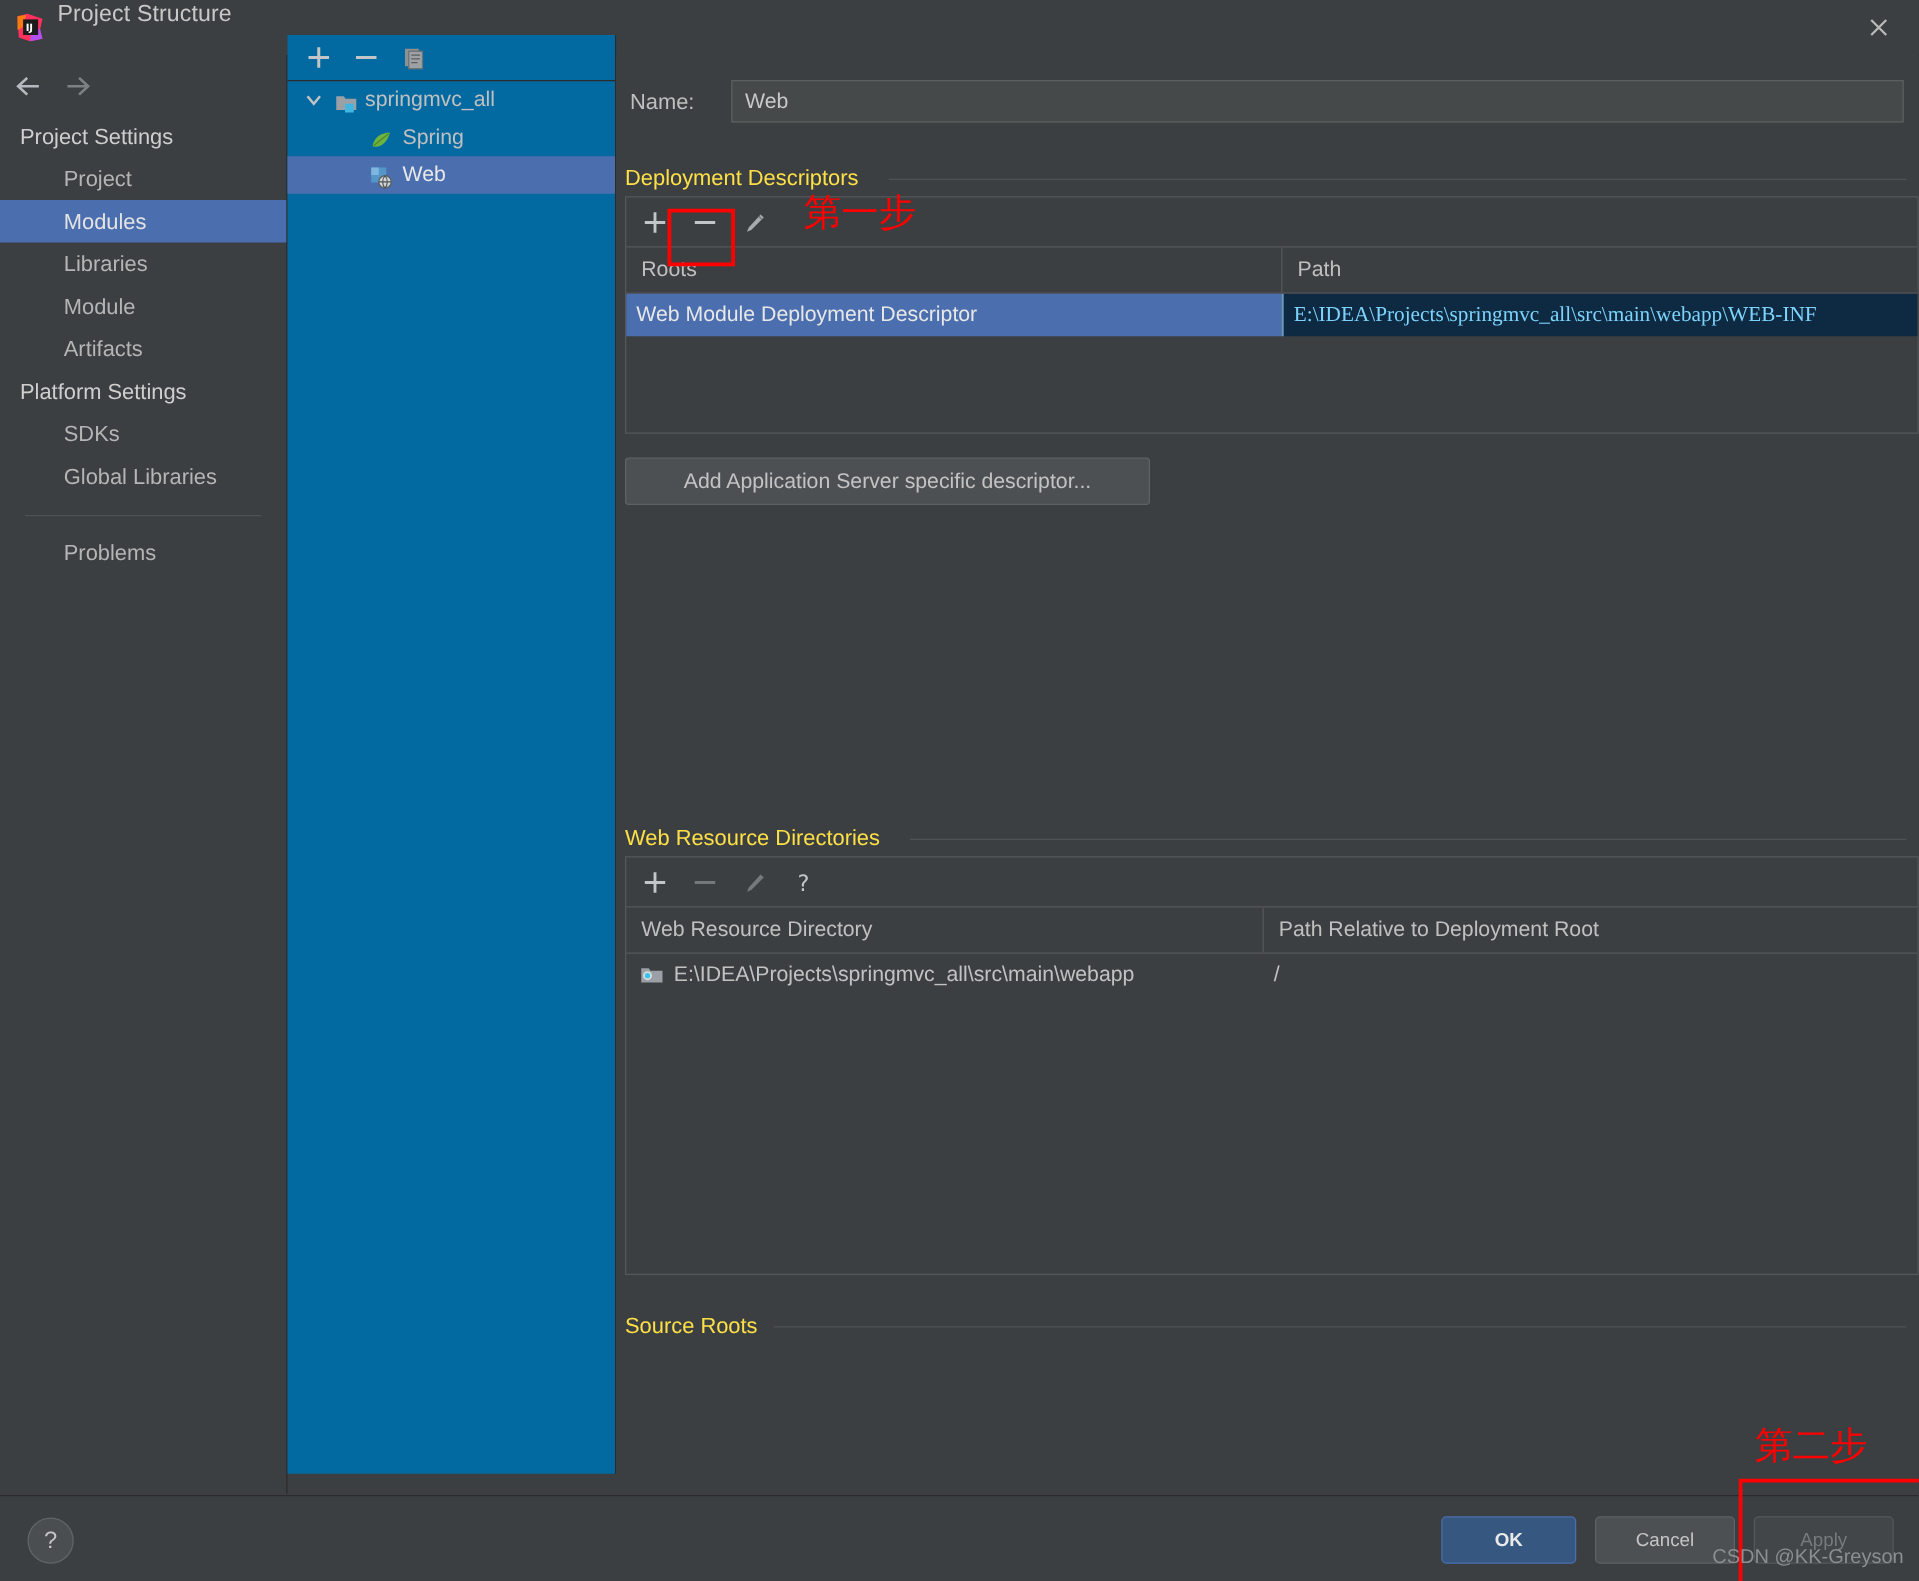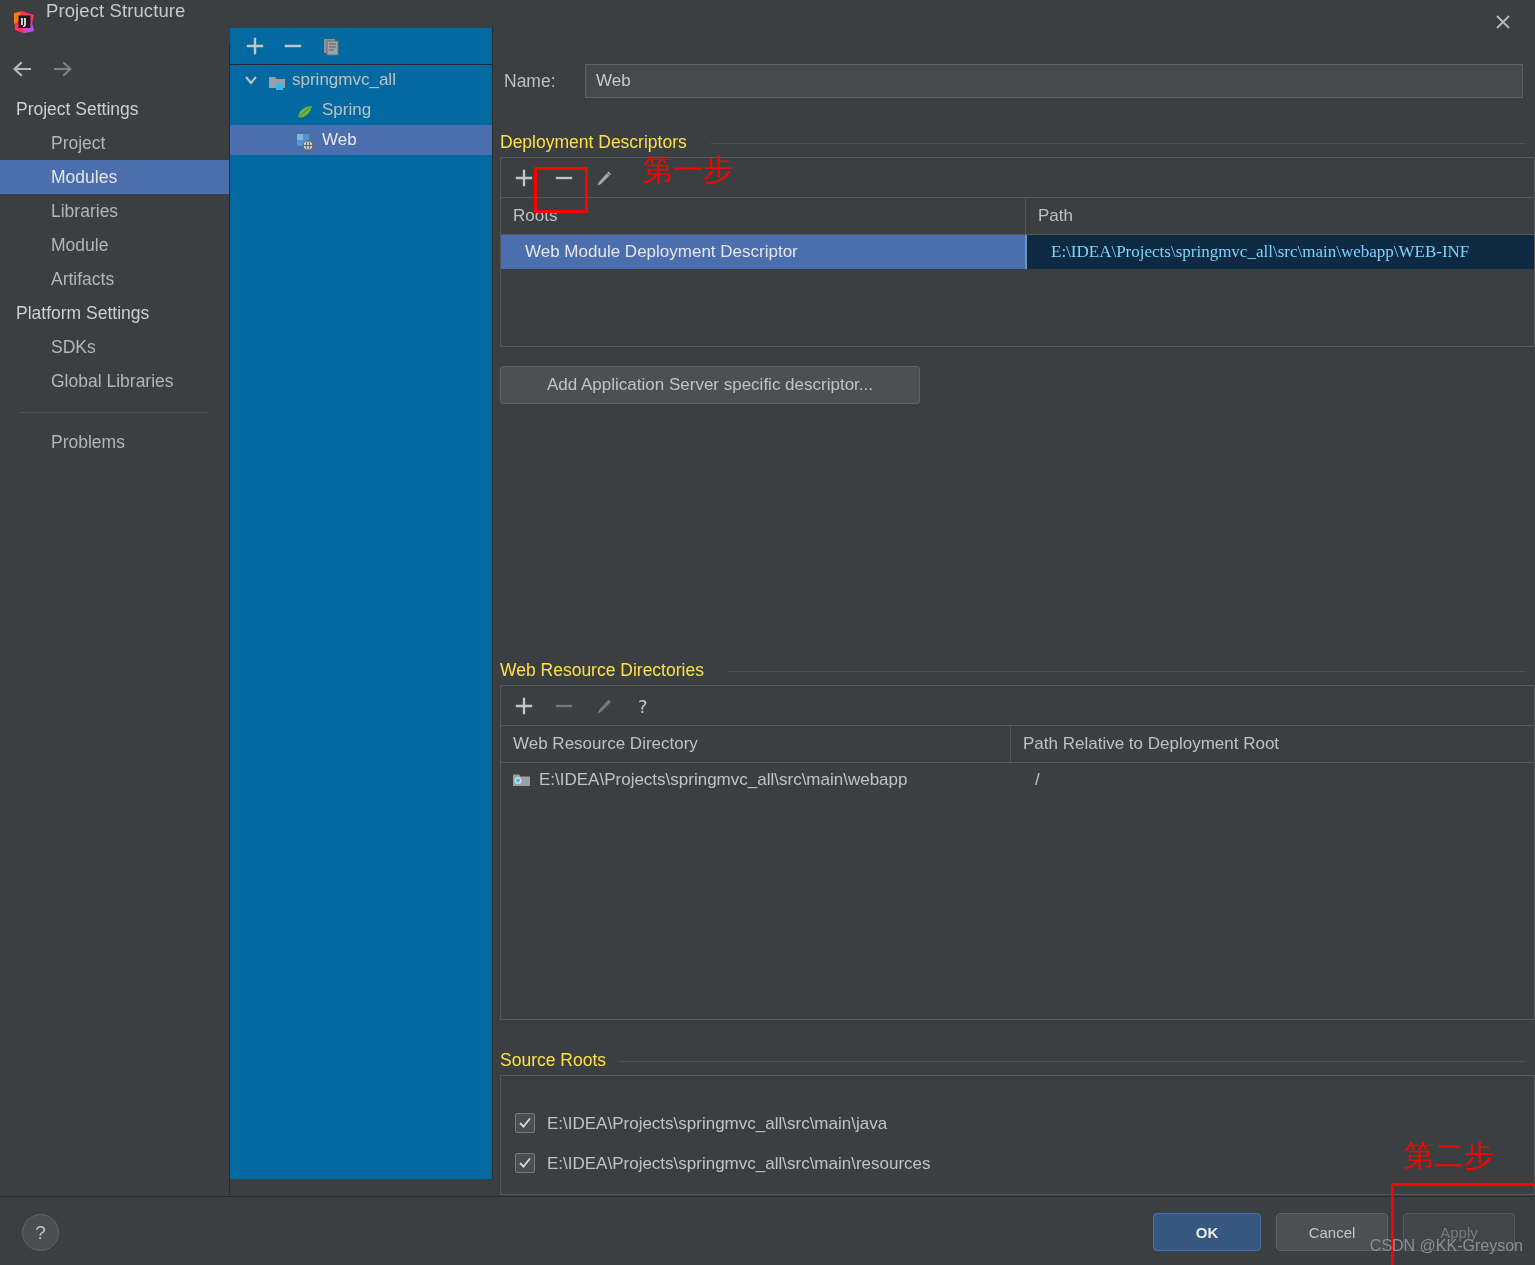--- a/index.html
+++ b/index.html
@@ -127,21 +127,21 @@
   .th {
     position: absolute; top: 0; height: 36px; line-height: 36px;
     font-size: 17px; color: #c0c0c0; padding-left: 12px; box-sizing: border-box;
   }
   .col-div {
     position: absolute; top: 0; width: 1px; background: #555859;
   }
   .tbl-row { position: absolute; left: 0; width: 100%; height: 34px; }
   .cell {
     position: absolute; top: 0; height: 34px; line-height: 34px;
-    font-size: 17px; padding-left: 24px; box-sizing: border-box;
+    font-size: 17px; padding-left: 8px; box-sizing: border-box;
     white-space: nowrap; overflow: hidden;
   }
   .cell.sel-left  { background: #4b6eaf; color: #e7e7e7; }
   .cell.sel-right { background: #0e2a42; color: #7dd3fc; border-left: 2px solid #6897bb; font-family: Liberation Serif, serif; }
 
   .btn-grey {
     position: absolute; background: #4c5052; border: 1px solid #5e6264;
     border-radius: 3px; color: #c3c3c3; font-size: 17px;
     font-family: "Liberation Sans", sans-serif; cursor: pointer;
     box-sizing: border-box;
@@ -396,38 +396,20 @@
           <circle cx="6" cy="9.5" r="2.1" fill="#35c3f0"></circle>
         </svg>
       </span>
       <span class="cell" style="left:510px; width:523px; color:#c2c2c2;">/</span>
     </div>
   </div>
 
   <div class="section-title" style="left:7px; top:1006px;">Source Roots</div>
   <div class="section-rule" style="left:126px; top:1017px; width:906px;"></div>
 
-  <div class="panel-box" style="left:7px; top:1031px; width:1035px; height:120px;">
-    <div class="src-row" style="top:31px;">
-      <span class="cbx">
-        <svg width="14" height="14" viewBox="0 0 14 14">
-            <path d="M2 7 L5.5 10.5 L12 2.5" stroke="#d5d8da" stroke-width="1.9" fill="none"></path>
-          </svg>
-      </span>
-      <span class="src-text">E:\IDEA\Projects\springmvc_all\src\main\java</span>
-    </div>
-    <div class="src-row" style="top:71px;">
-      <span class="cbx">
-        <svg width="14" height="14" viewBox="0 0 14 14">
-            <path d="M2 7 L5.5 10.5 L12 2.5" stroke="#d5d8da" stroke-width="1.9" fill="none"></path>
-          </svg>
-      </span>
-      <span class="src-text">E:\IDEA\Projects\springmvc_all\src\main\resources</span>
-    </div>
-  </div>
 </div>
 
 <div class="bottombar">
   <div class="help-btn">?</div>
   <button class="dlg-btn btn-ok" style="left:1153px; width:108px;">OK</button>
   <button class="dlg-btn btn-cancel" style="left:1276px; width:112px;">Cancel</button>
   <button class="dlg-btn btn-apply" style="left:1403px; width:112px;">Apply</button>
 </div>
 
 <div class="anno-box" style="left:534px; top:167px; width:54px; height:46px;"></div>

